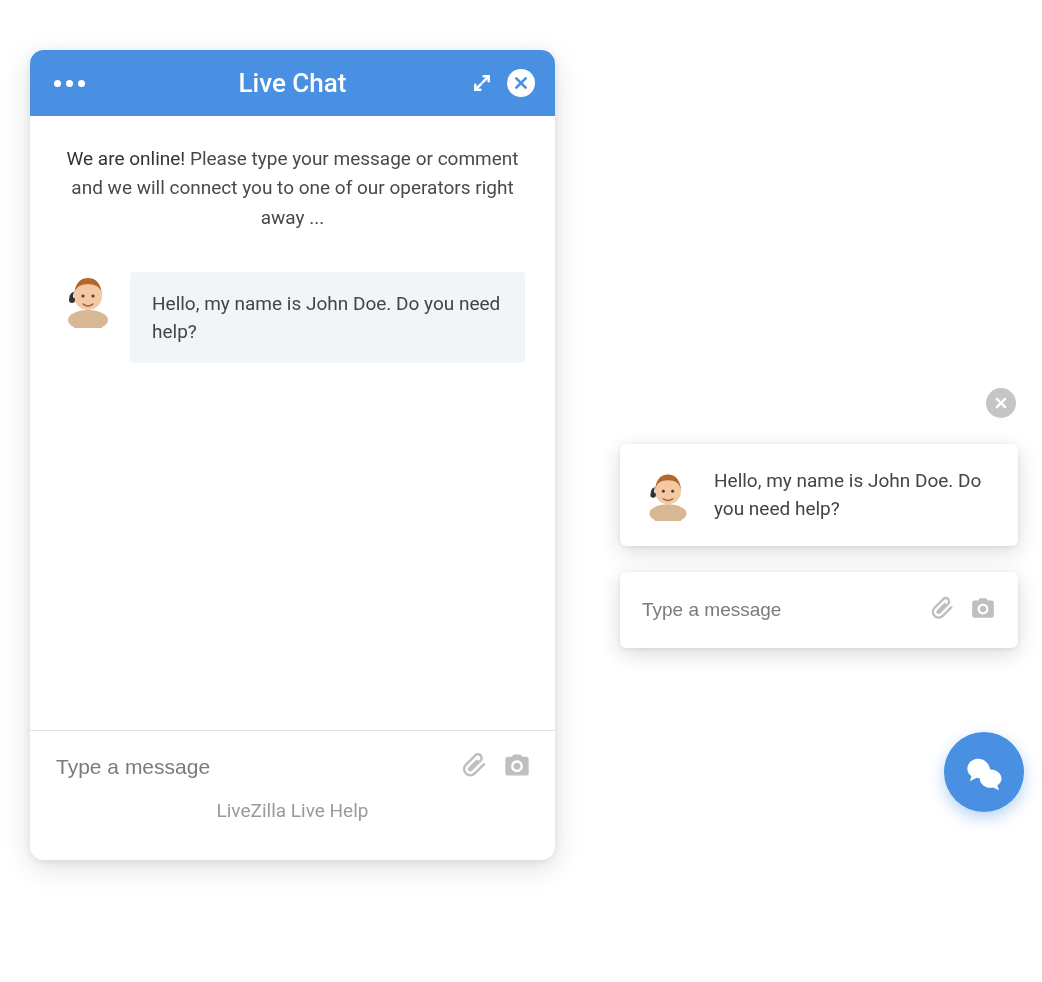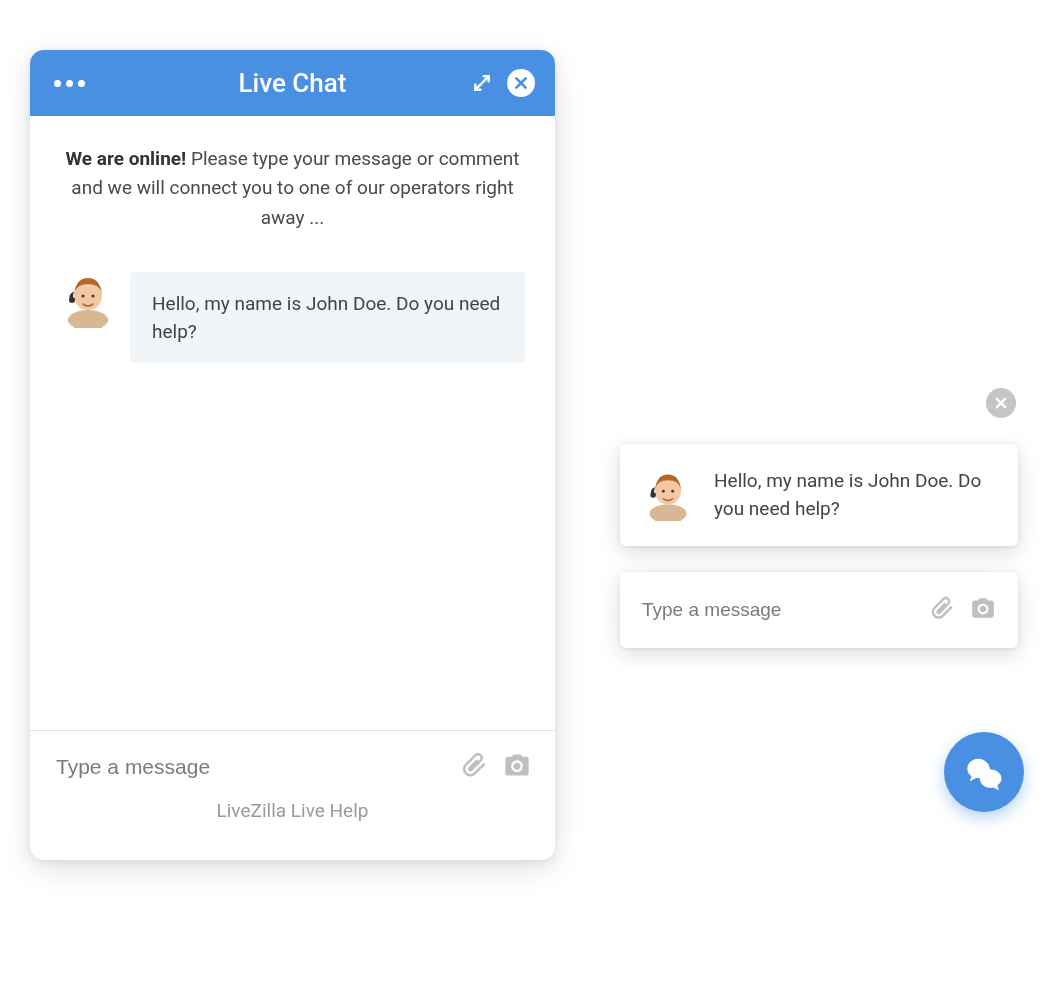--- a/index.html
+++ b/index.html
@@ -89,21 +89,21 @@
       overflow:hidden;
     }
 
     .welcome-text {
       text-align:center;
       font-size:19px;
       line-height:1.55;
       color:#4a4a4a;
       margin-bottom:40px;
     }
-    .welcome-text .bold { font-weight:700; color:#333; }
+    .welcome-text .bold { font-weight:400; color:#333; }
 
     .msg-row {
       display:flex;
       align-items:flex-start;
       gap:14px;
     }
 
     .avatar {
       width:56px;height:56px;
       border-radius:4px;

